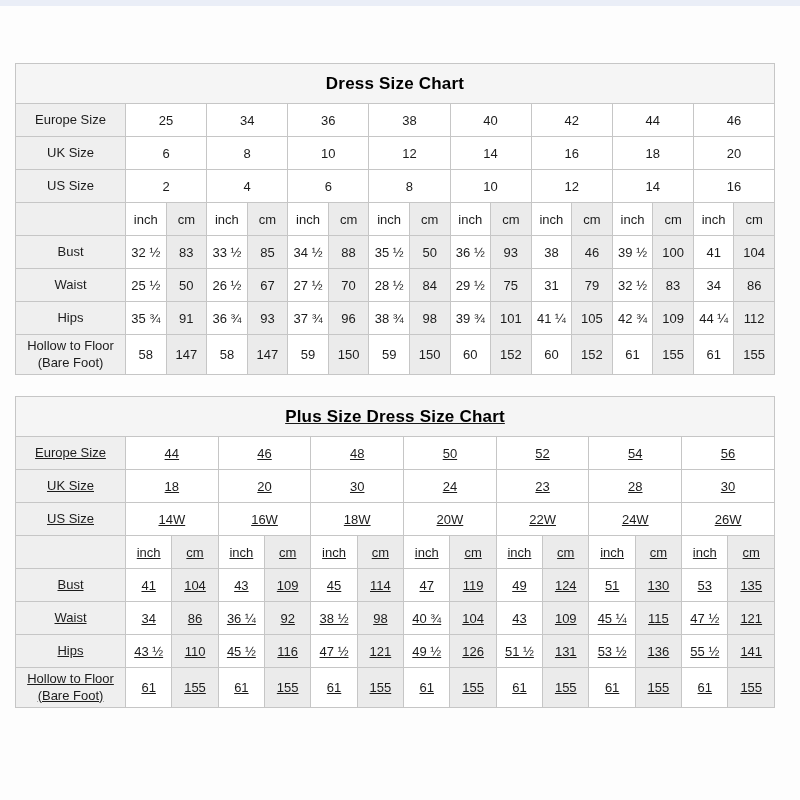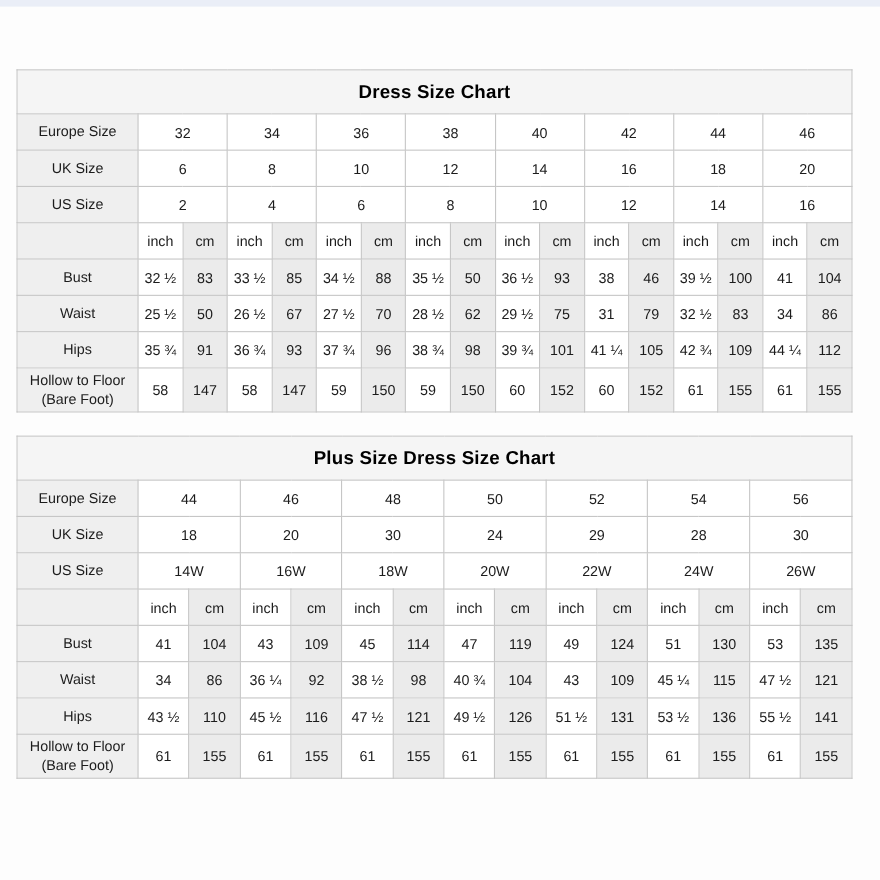--- a/index.html
+++ b/index.html
@@ -18,21 +18,21 @@
     width: 760px;
     margin: 57px 25px 0 15px;
   }
   table.size-table {
     width: 760px;
     border-collapse: collapse;
     table-layout: fixed;
     background: #ffffff;
     margin-top: 32px;
   }
-  table.size-table + table.size-table { margin-top: 21px; }
+  table.size-table + table.size-table { margin-top: 21px; text-decoration: underline; }
   col.col-label { width: 110px; }
   td {
     border: 1px solid #c6c6c6;
     text-align: center;
     vertical-align: middle;
     font-size: 13px;
     height: 33px;
     padding: 1px 2px;
     color: #1c1c1c;
     background: #ffffff;
@@ -78,21 +78,21 @@
         <col class="col-data">
         <col class="col-data">
         <col class="col-data">
       </colgroup>
       <tbody>
         <tr class="r-title">
           <td class="c-title" colspan="17">Dress Size Chart</td>
         </tr>
         <tr class="r-size">
           <td class="c-label">Europe Size</td>
-          <td class="c-size" colspan="2">32</td>
+          <td class="c-size" colspan="2">25</td>
           <td class="c-size" colspan="2">34</td>
           <td class="c-size" colspan="2">36</td>
           <td class="c-size" colspan="2">38</td>
           <td class="c-size" colspan="2">40</td>
           <td class="c-size" colspan="2">42</td>
           <td class="c-size" colspan="2">44</td>
           <td class="c-size" colspan="2">46</td>
         </tr>
         <tr class="r-size">
           <td class="c-label">UK Size</td>
@@ -156,21 +156,21 @@
         </tr>
         <tr class="r-measure">
           <td class="c-label">Waist</td>
           <td class="c-inch">25 ½</td>
           <td class="c-cm">50</td>
           <td class="c-inch">26 ½</td>
           <td class="c-cm">67</td>
           <td class="c-inch">27 ½</td>
           <td class="c-cm">70</td>
           <td class="c-inch">28 ½</td>
-          <td class="c-cm">62</td>
+          <td class="c-cm">84</td>
           <td class="c-inch">29 ½</td>
           <td class="c-cm">75</td>
           <td class="c-inch">31</td>
           <td class="c-cm">79</td>
           <td class="c-inch">32 ½</td>
           <td class="c-cm">83</td>
           <td class="c-inch">34</td>
           <td class="c-cm">86</td>
         </tr>
         <tr class="r-measure">
@@ -244,21 +244,21 @@
           <td class="c-size" colspan="2">52</td>
           <td class="c-size" colspan="2">54</td>
           <td class="c-size" colspan="2">56</td>
         </tr>
         <tr class="r-size">
           <td class="c-label">UK Size</td>
           <td class="c-size" colspan="2">18</td>
           <td class="c-size" colspan="2">20</td>
           <td class="c-size" colspan="2">30</td>
           <td class="c-size" colspan="2">24</td>
-          <td class="c-size" colspan="2">29</td>
+          <td class="c-size" colspan="2">23</td>
           <td class="c-size" colspan="2">28</td>
           <td class="c-size" colspan="2">30</td>
         </tr>
         <tr class="r-size">
           <td class="c-label">US Size</td>
           <td class="c-size" colspan="2">14W</td>
           <td class="c-size" colspan="2">16W</td>
           <td class="c-size" colspan="2">18W</td>
           <td class="c-size" colspan="2">20W</td>
           <td class="c-size" colspan="2">22W</td>

